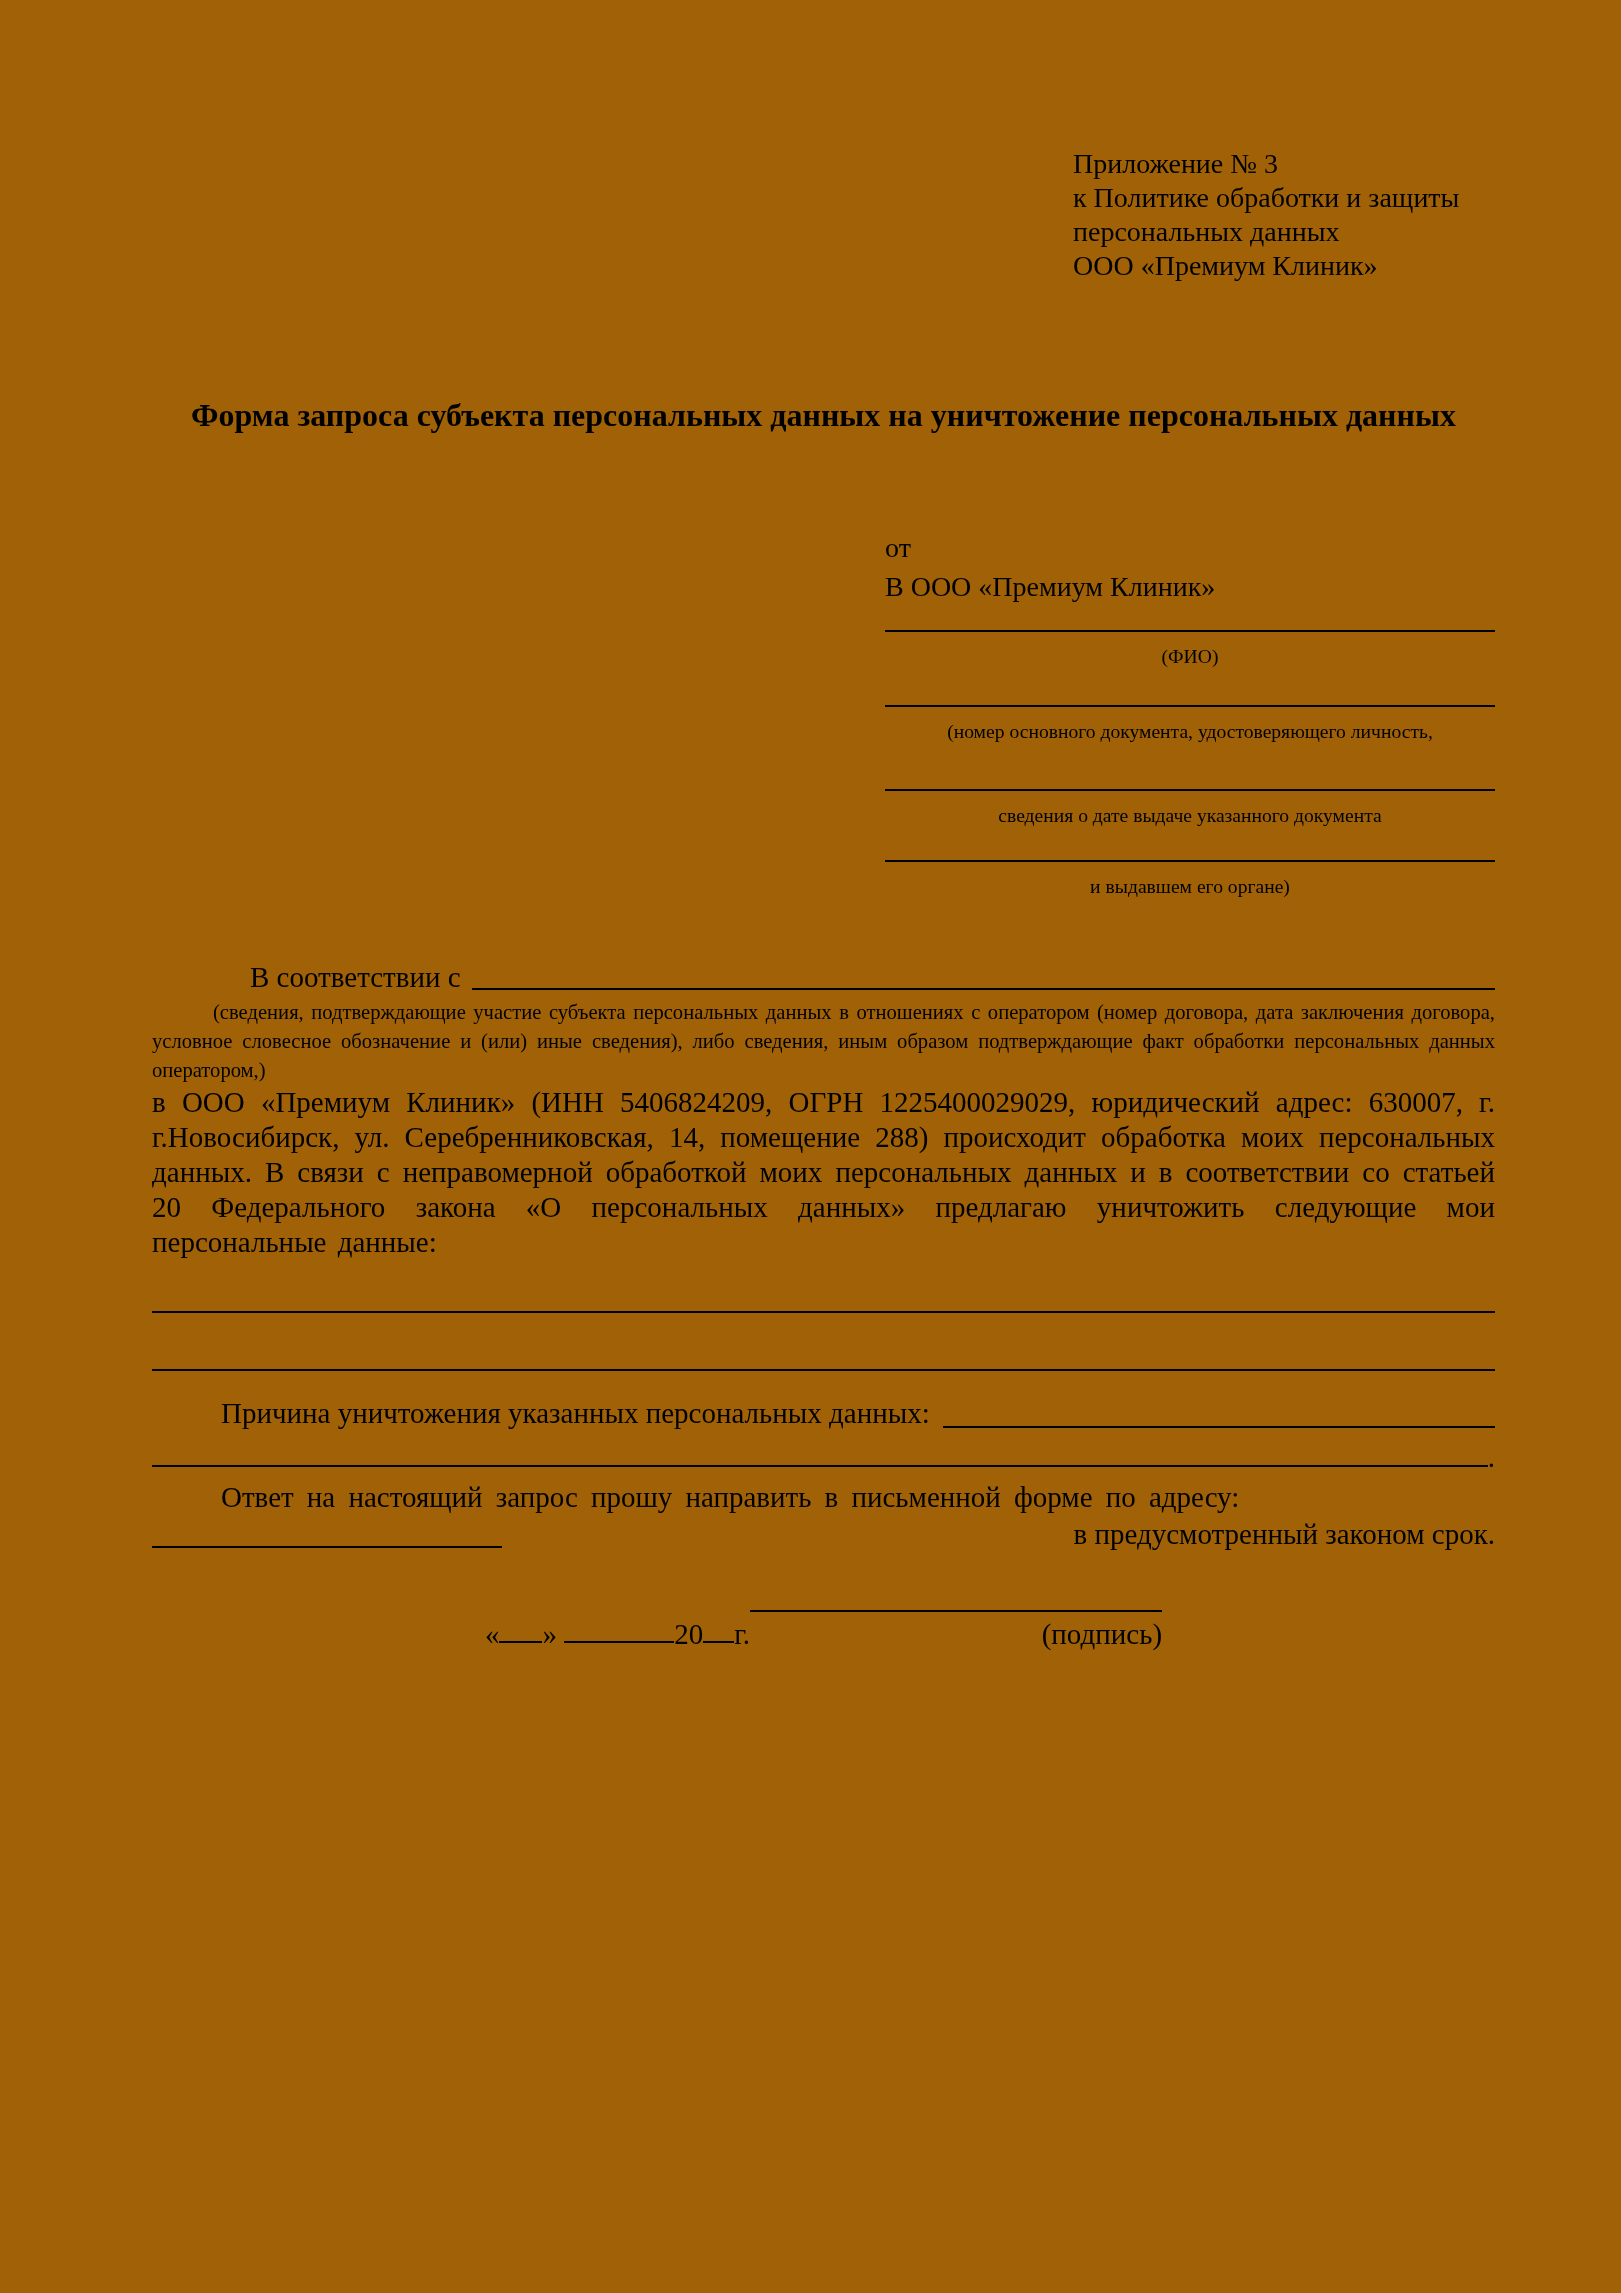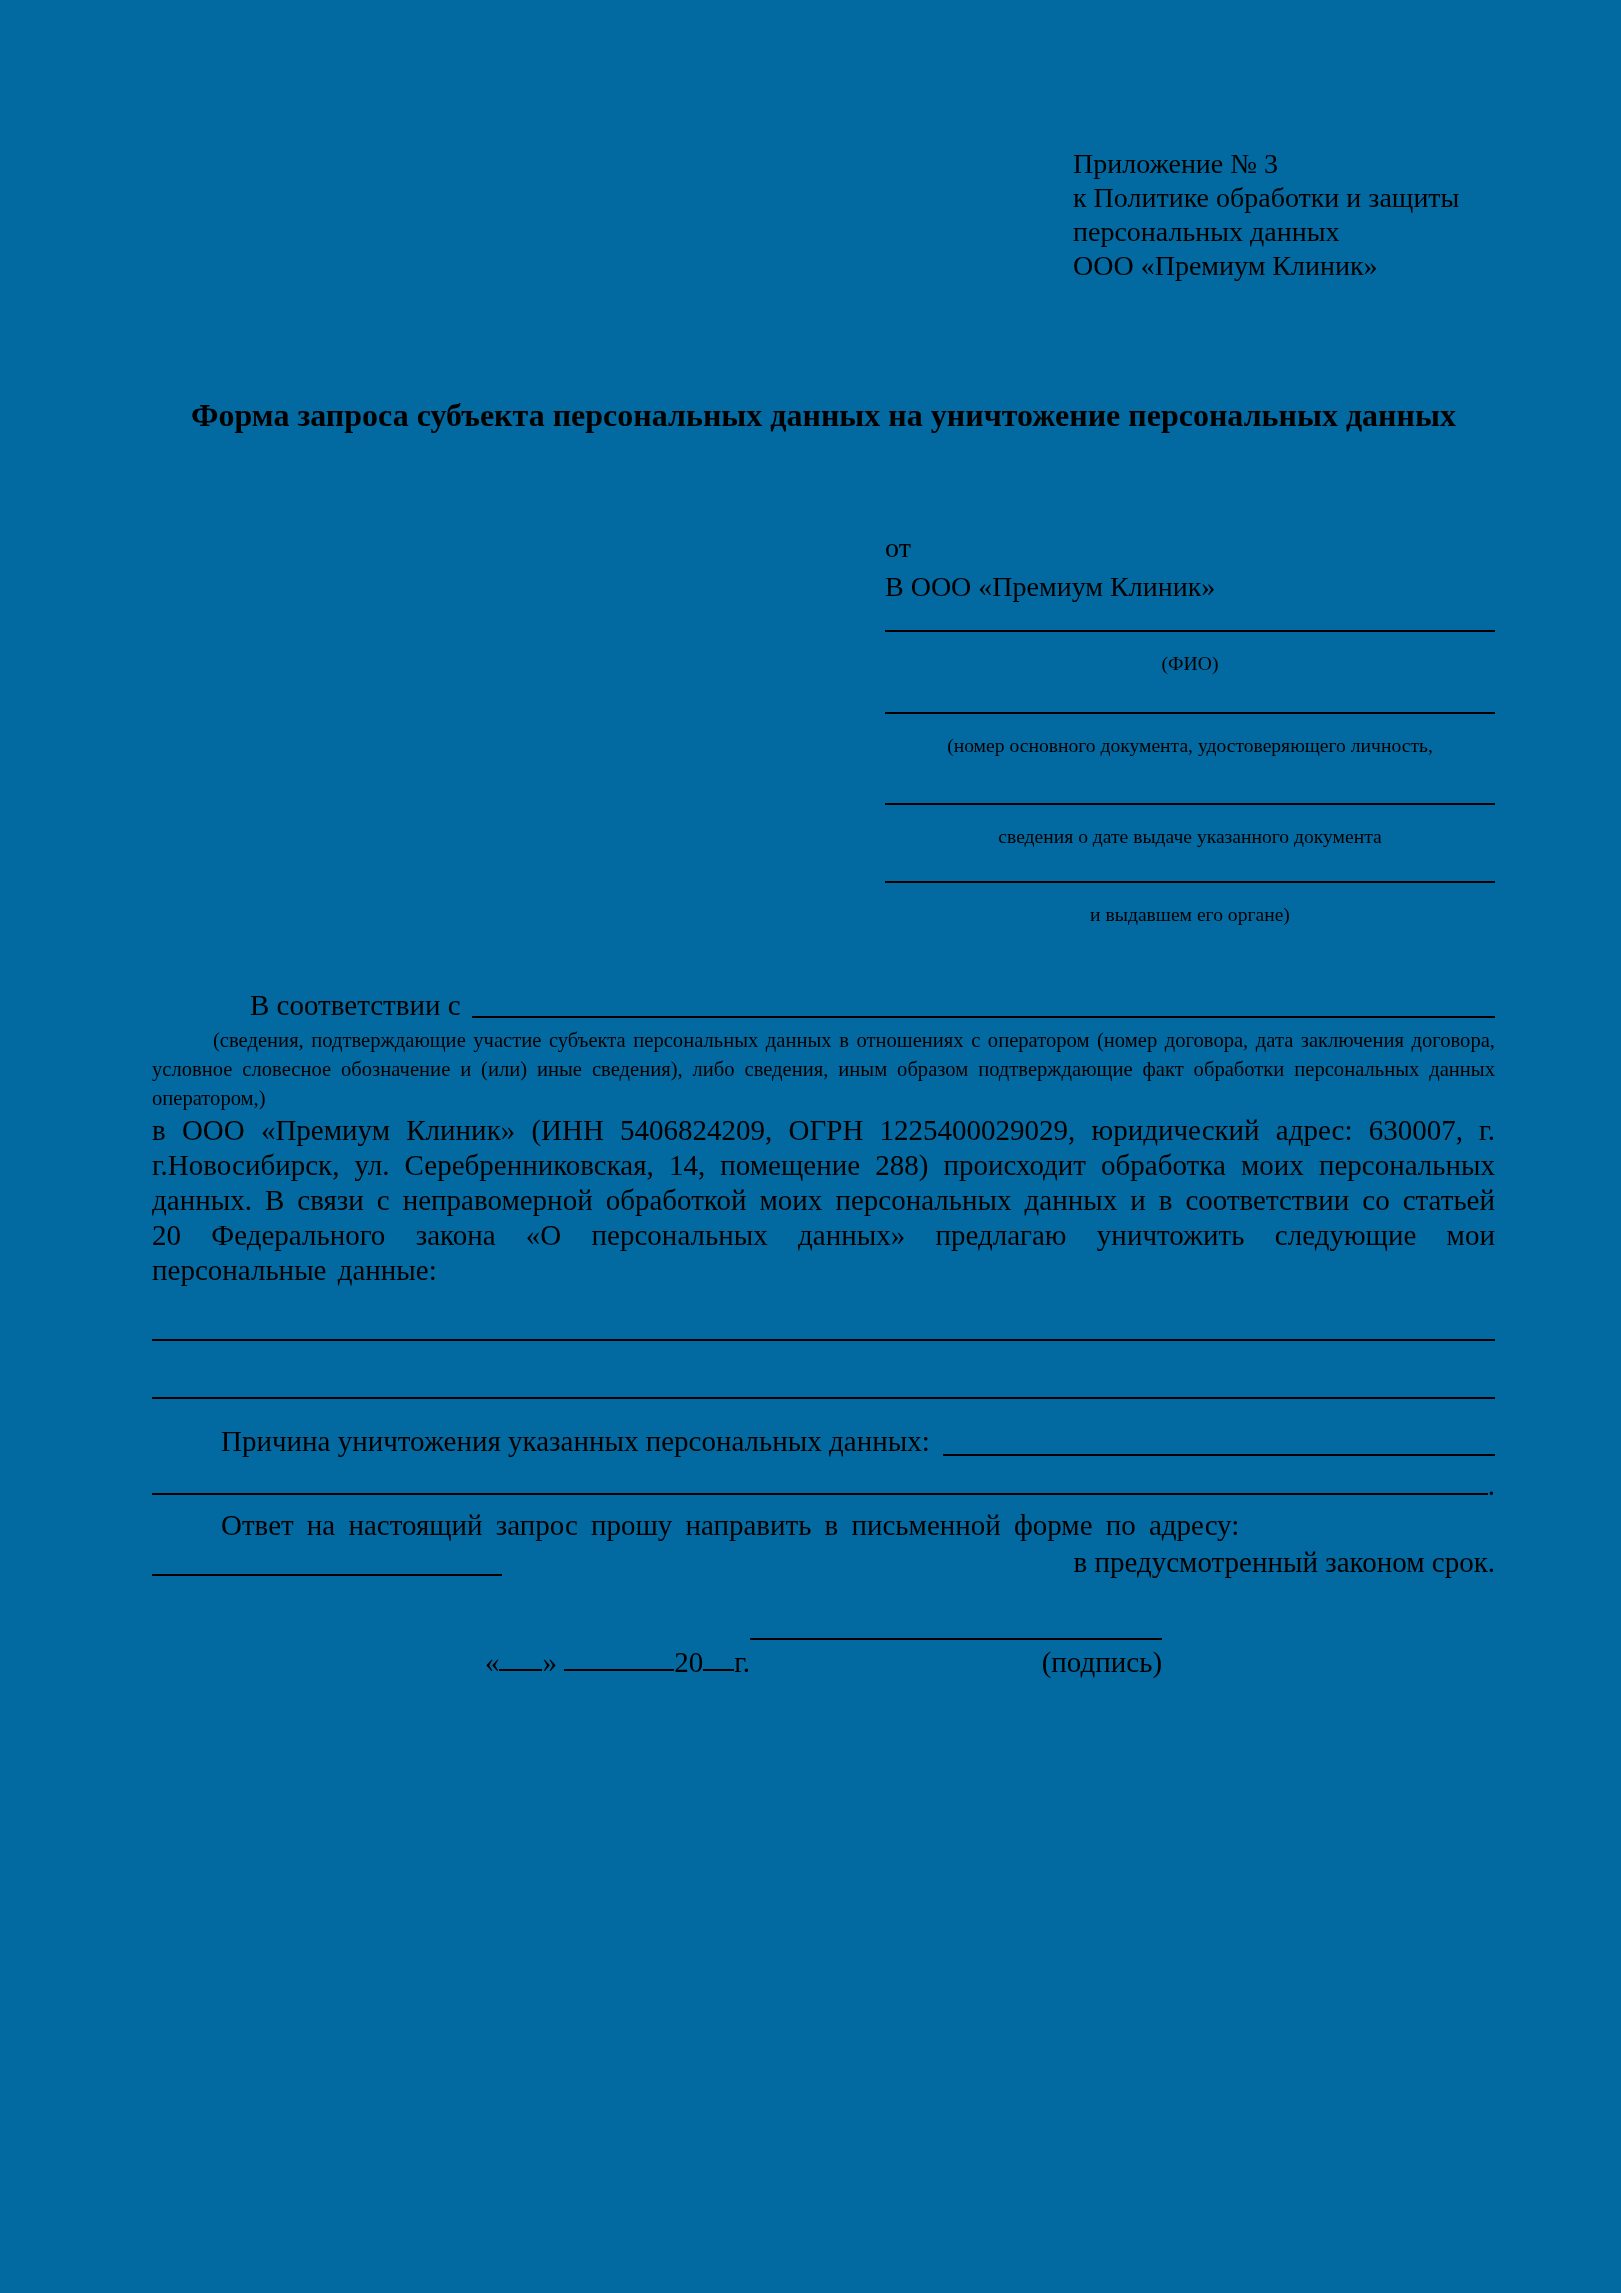--- a/index.html
+++ b/index.html
@@ -4,21 +4,21 @@
 <style>
   html, body {
     margin: 0;
     padding: 0;
     background: #ffffff;
   }
   .page {
     position: relative;
     width: 1621px;
     height: 2294px;
-    background: #0369a1;
+    background: #a16207;
     color: #000000;
     font-family: "Liberation Serif", "DejaVu Serif", serif;
     box-sizing: border-box;
     padding: 147px 126px 0 152px;
     overflow: hidden;
   }
 
   
   .appendix-header {
     margin-left: 921px;
@@ -45,21 +45,21 @@
   }
   .blank-line {
     border-bottom: 2.9px solid #000;
     height: 0;
   }
   .addressee .blank-line { width: 100%; }
   .addr-caption {
     text-align: center;
     font-size: 19.6px;
     line-height: 23.5px;
-    padding-top: 20px;
+    padding-top: 13px;
   }
   .bl-1 { margin-top: 23.5px; }
   .bl-2 { margin-top: 37px; }
   .bl-3 { margin-top: 45px; }
   .bl-4 { margin-top: 33px; }
 
   
   .accordance {
     margin-top: 61px;
     display: flex;

